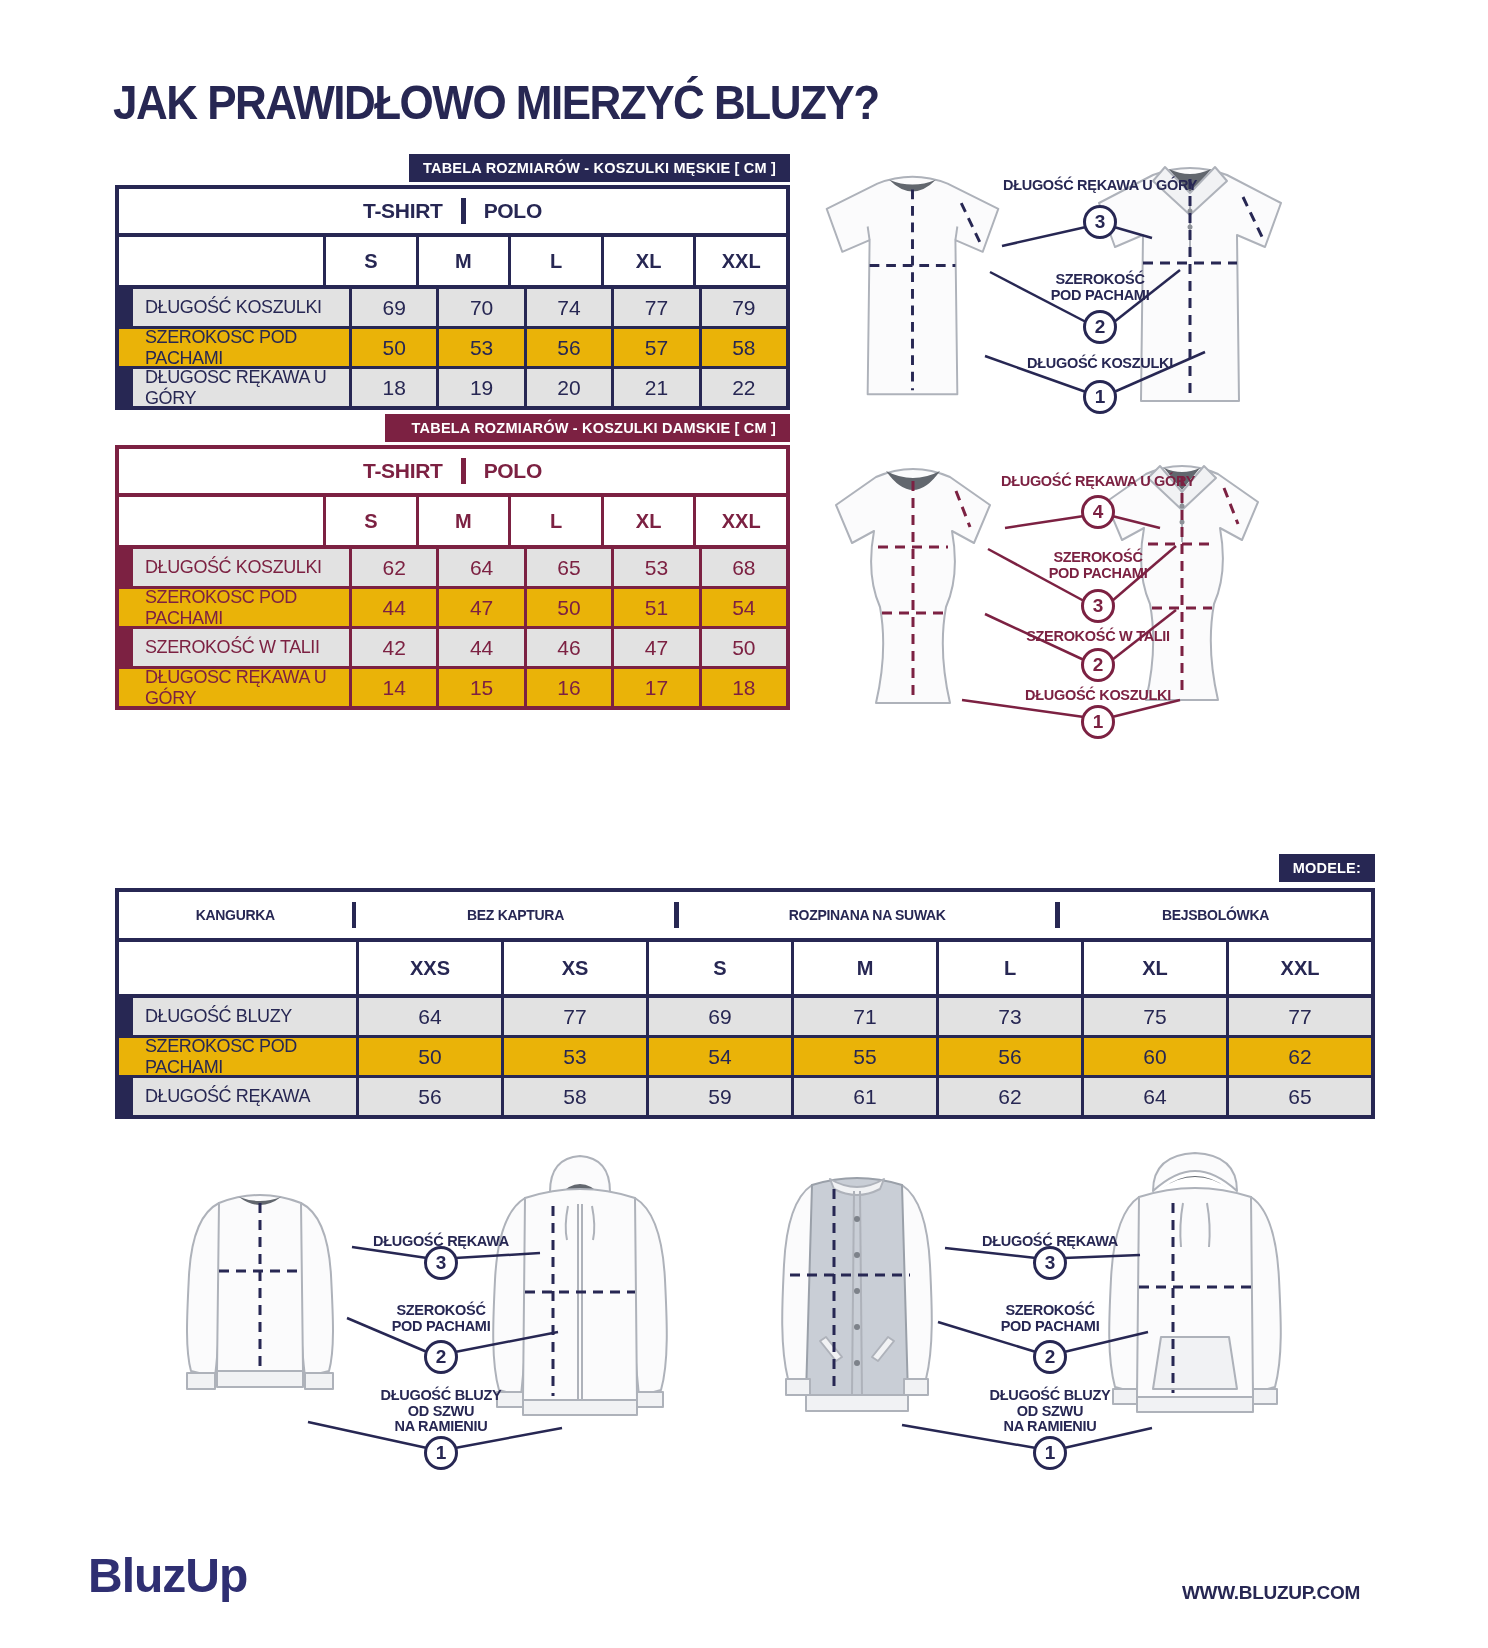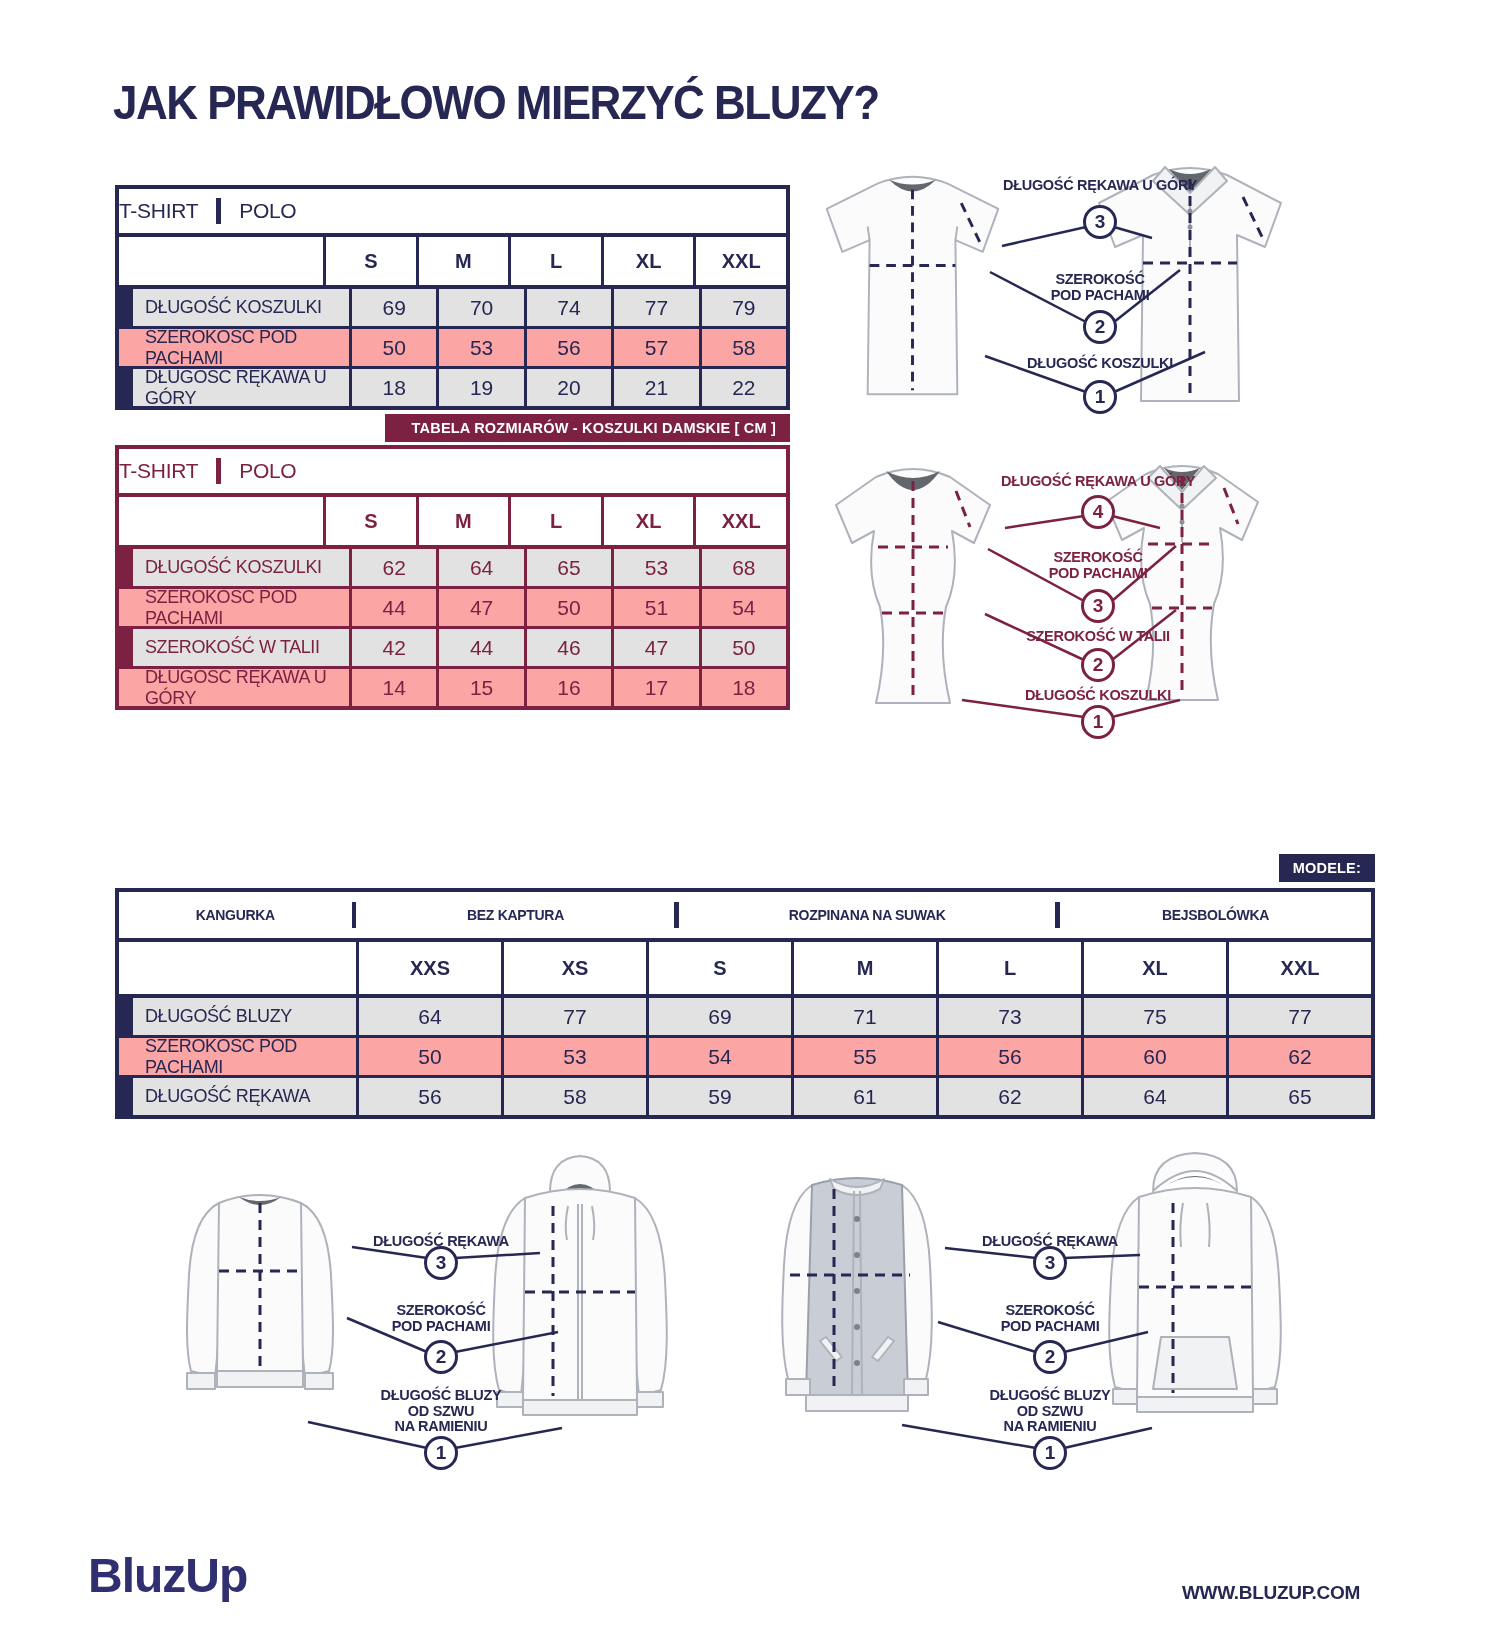--- a/index.html
+++ b/index.html
@@ -9,30 +9,30 @@
   
   .title{position:absolute;left:113px;top:76px;font-size:44px;font-weight:700;
          letter-spacing:-1.5px;color:var(--navy);transform:scaleY(1.08);transform-origin:left top;}
   .badge{position:absolute;color:#fff;font-weight:700;font-size:14.5px;
          padding:6px 14px;letter-spacing:.2px;white-space:nowrap;}
   .badge.navy{background:var(--navy);}
   .badge.maroon{background:var(--maroon);padding-left:27px;}
 
   
   .size-table{position:absolute;}
-  .st-header{display:flex;align-items:center;justify-content:flex-start;gap:18px;
+  .st-header{display:flex;align-items:center;justify-content:center;gap:18px;
              border:4px solid var(--c);height:44px;background:#fff;
-             font-weight:400;font-size:21px;color:var(--c);letter-spacing:-.3px;}
+             font-weight:700;font-size:21px;color:var(--c);letter-spacing:-.3px;}
   .bar-sep{width:5px;height:26px;background:var(--c);}
   .st-sizes{display:flex;border:4px solid var(--c);border-top:none;border-bottom:none;height:48px;background:#fff;}
   .st-sizes .lbl{flex:none;}
   .st-sizes .sz{flex:1;border-left:3px solid var(--c);display:flex;align-items:center;
                 justify-content:center;font-weight:700;font-size:20px;color:var(--c);}
   .st-body{border:4px solid var(--c);}
-  .st-row{display:flex;height:37px;background:#fca5a5;}
+  .st-row{display:flex;height:37px;background:#eab308;}
   .st-row + .st-row{border-top:3px solid var(--c);}
   .st-row.gray{background:var(--row_gray);box-shadow:inset 14px 0 0 0 var(--c);}
   .st-row .lbl{flex:none;display:flex;align-items:center;padding-left:26px;
                font-size:18px;color:var(--c);letter-spacing:-.4px;}
   .st-row .cell{flex:1;border-left:3px solid var(--c);display:flex;align-items:center;
                 justify-content:center;font-size:21px;color:var(--c);}
   .men-women .lbl{width:204px;}
   .note{position:absolute;left:115px;top:748px;width:675px;text-align:center;
         font-size:17.5px;letter-spacing:-.3px;color:var(--navy);}
 
@@ -67,20 +67,21 @@
   svg .dashN{fill:none;stroke:var(--navy);stroke-width:3;stroke-dasharray:10 7;}
   svg .dashM{fill:none;stroke:var(--maroon);stroke-width:3;stroke-dasharray:10 7;}
 </style>
 </head>
 <body>
 
 <div class="page">
 
   <div class="title">JAK PRAWIDŁOWO MIERZYĆ BLUZY?</div>
 
+  <div class="badge navy" style="right:698px;top:154px;">TABELA ROZMIARÓW - KOSZULKI MĘSKIE [ CM ]</div>
 
   <div class="size-table men-women" style="--c:var(--navy);left:115px;top:185px;width:675px;">
     <div class="st-header">
       <span>T-SHIRT</span>
       <span class="bar-sep"></span>
       <span>POLO</span>
     </div>
     <div class="st-sizes">
       <div class="lbl" style="width:204px"></div>
       <div class="sz">S</div>

